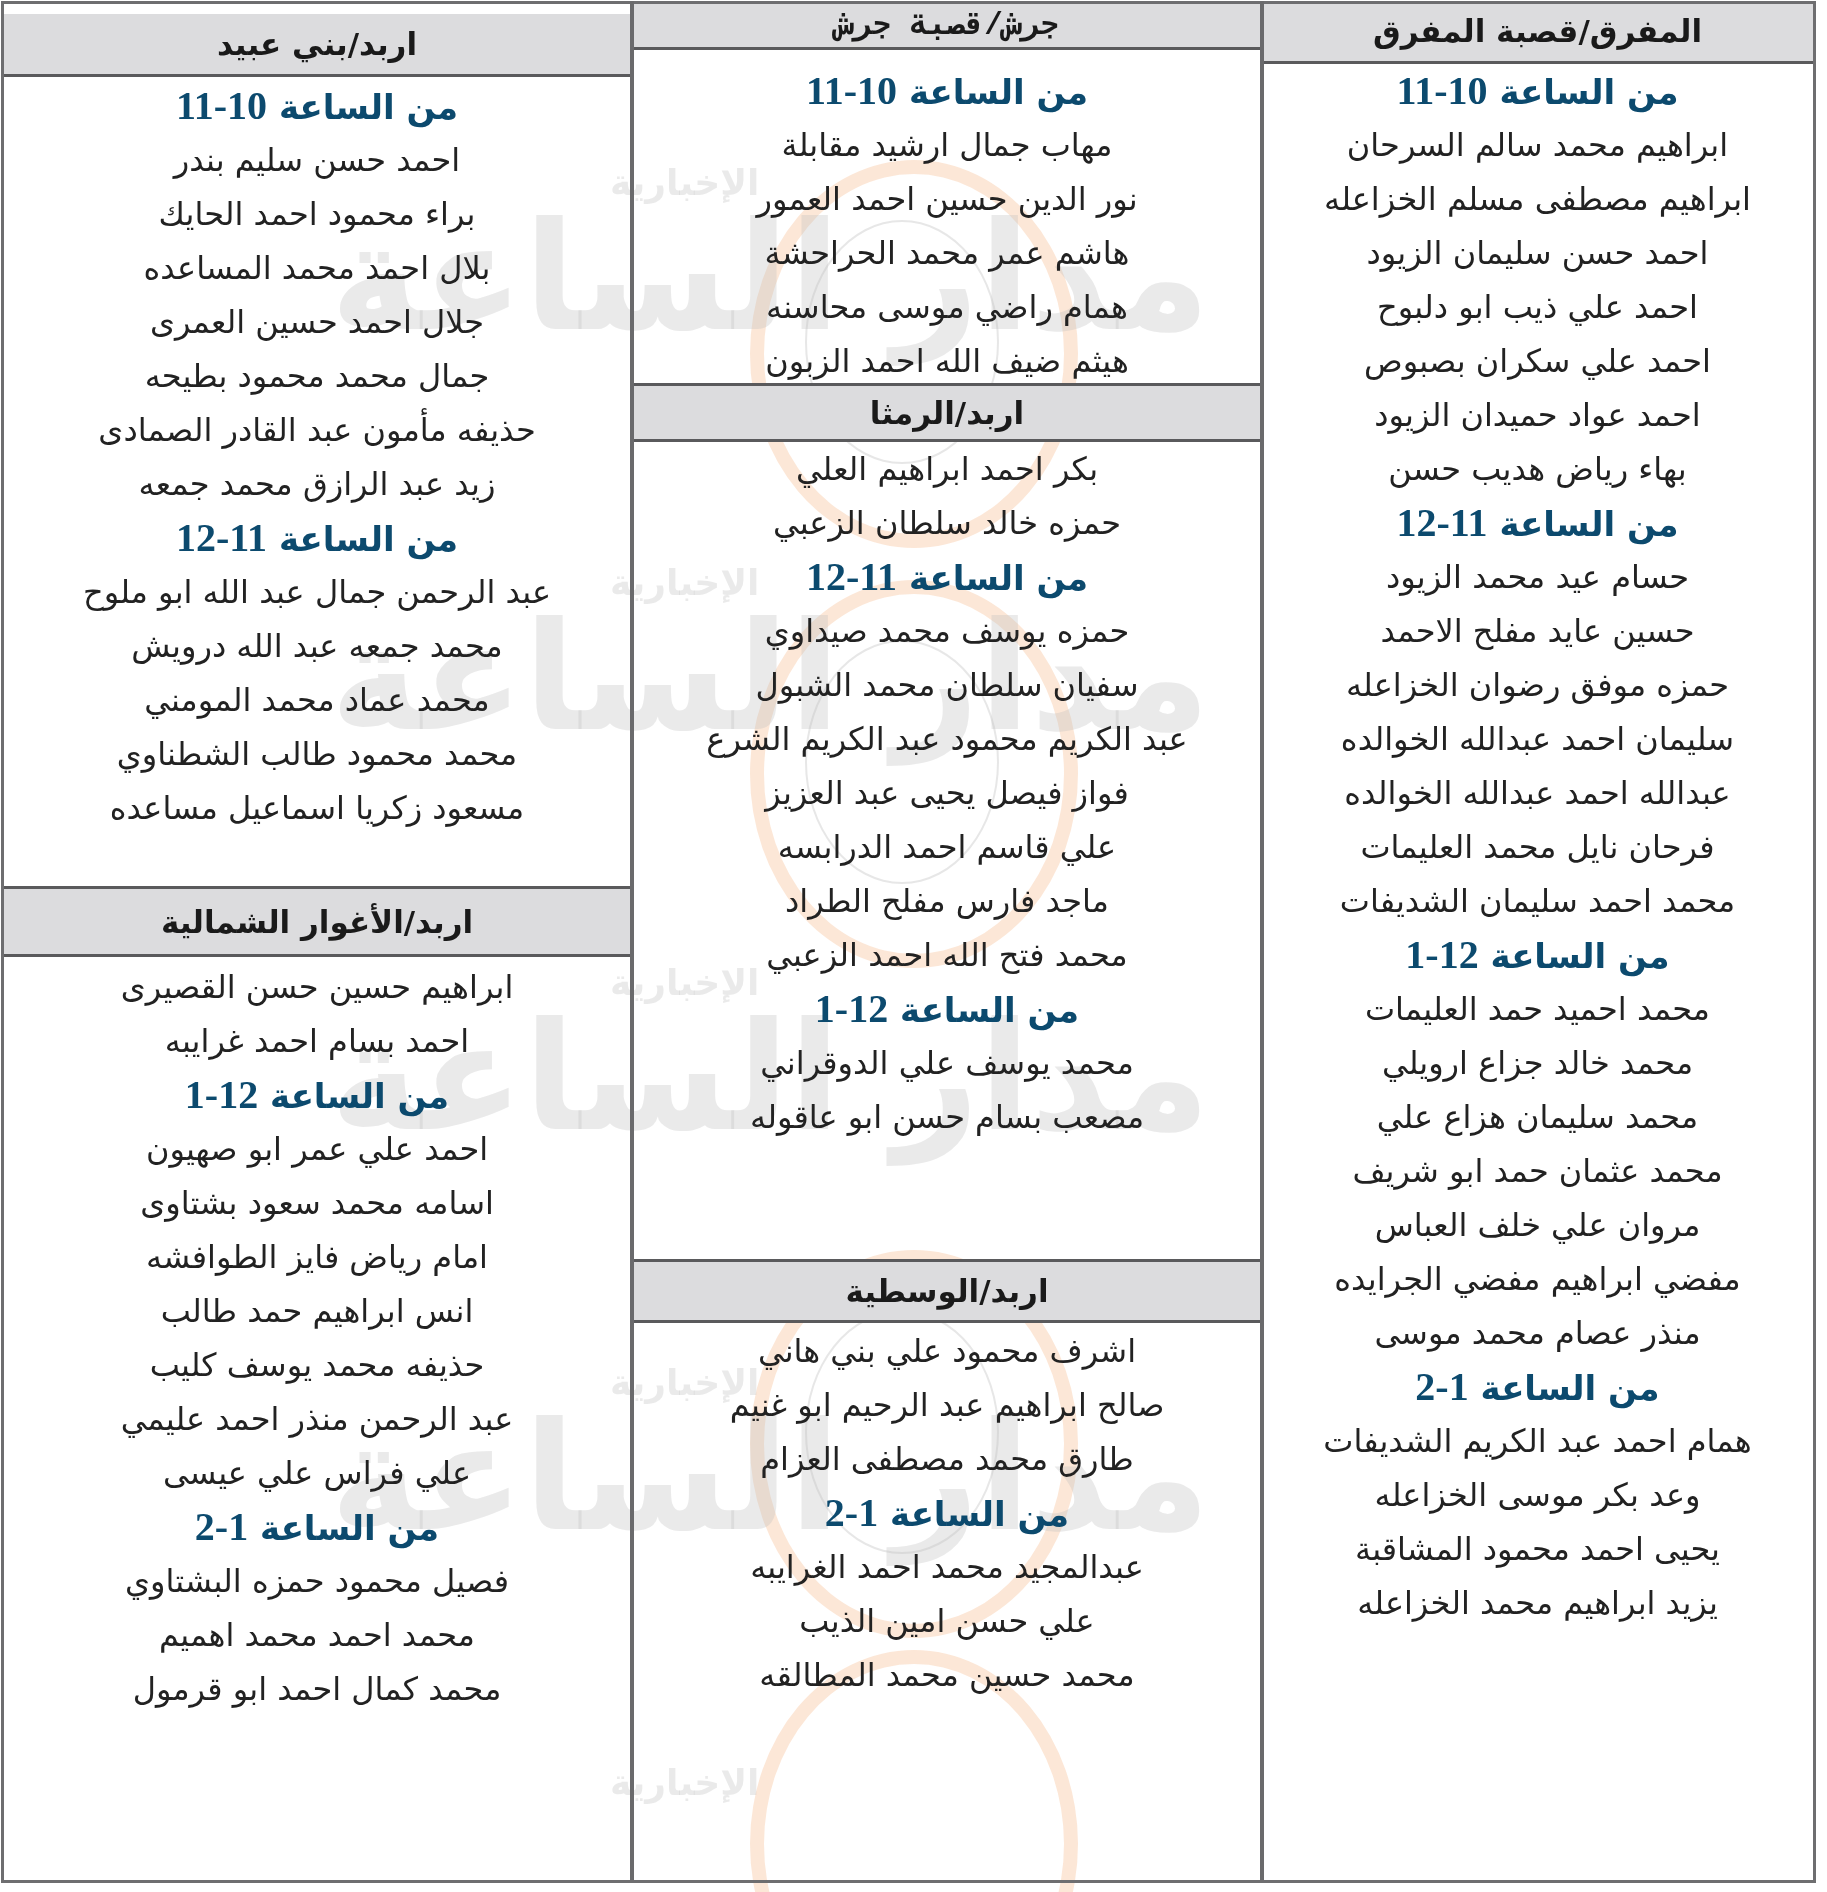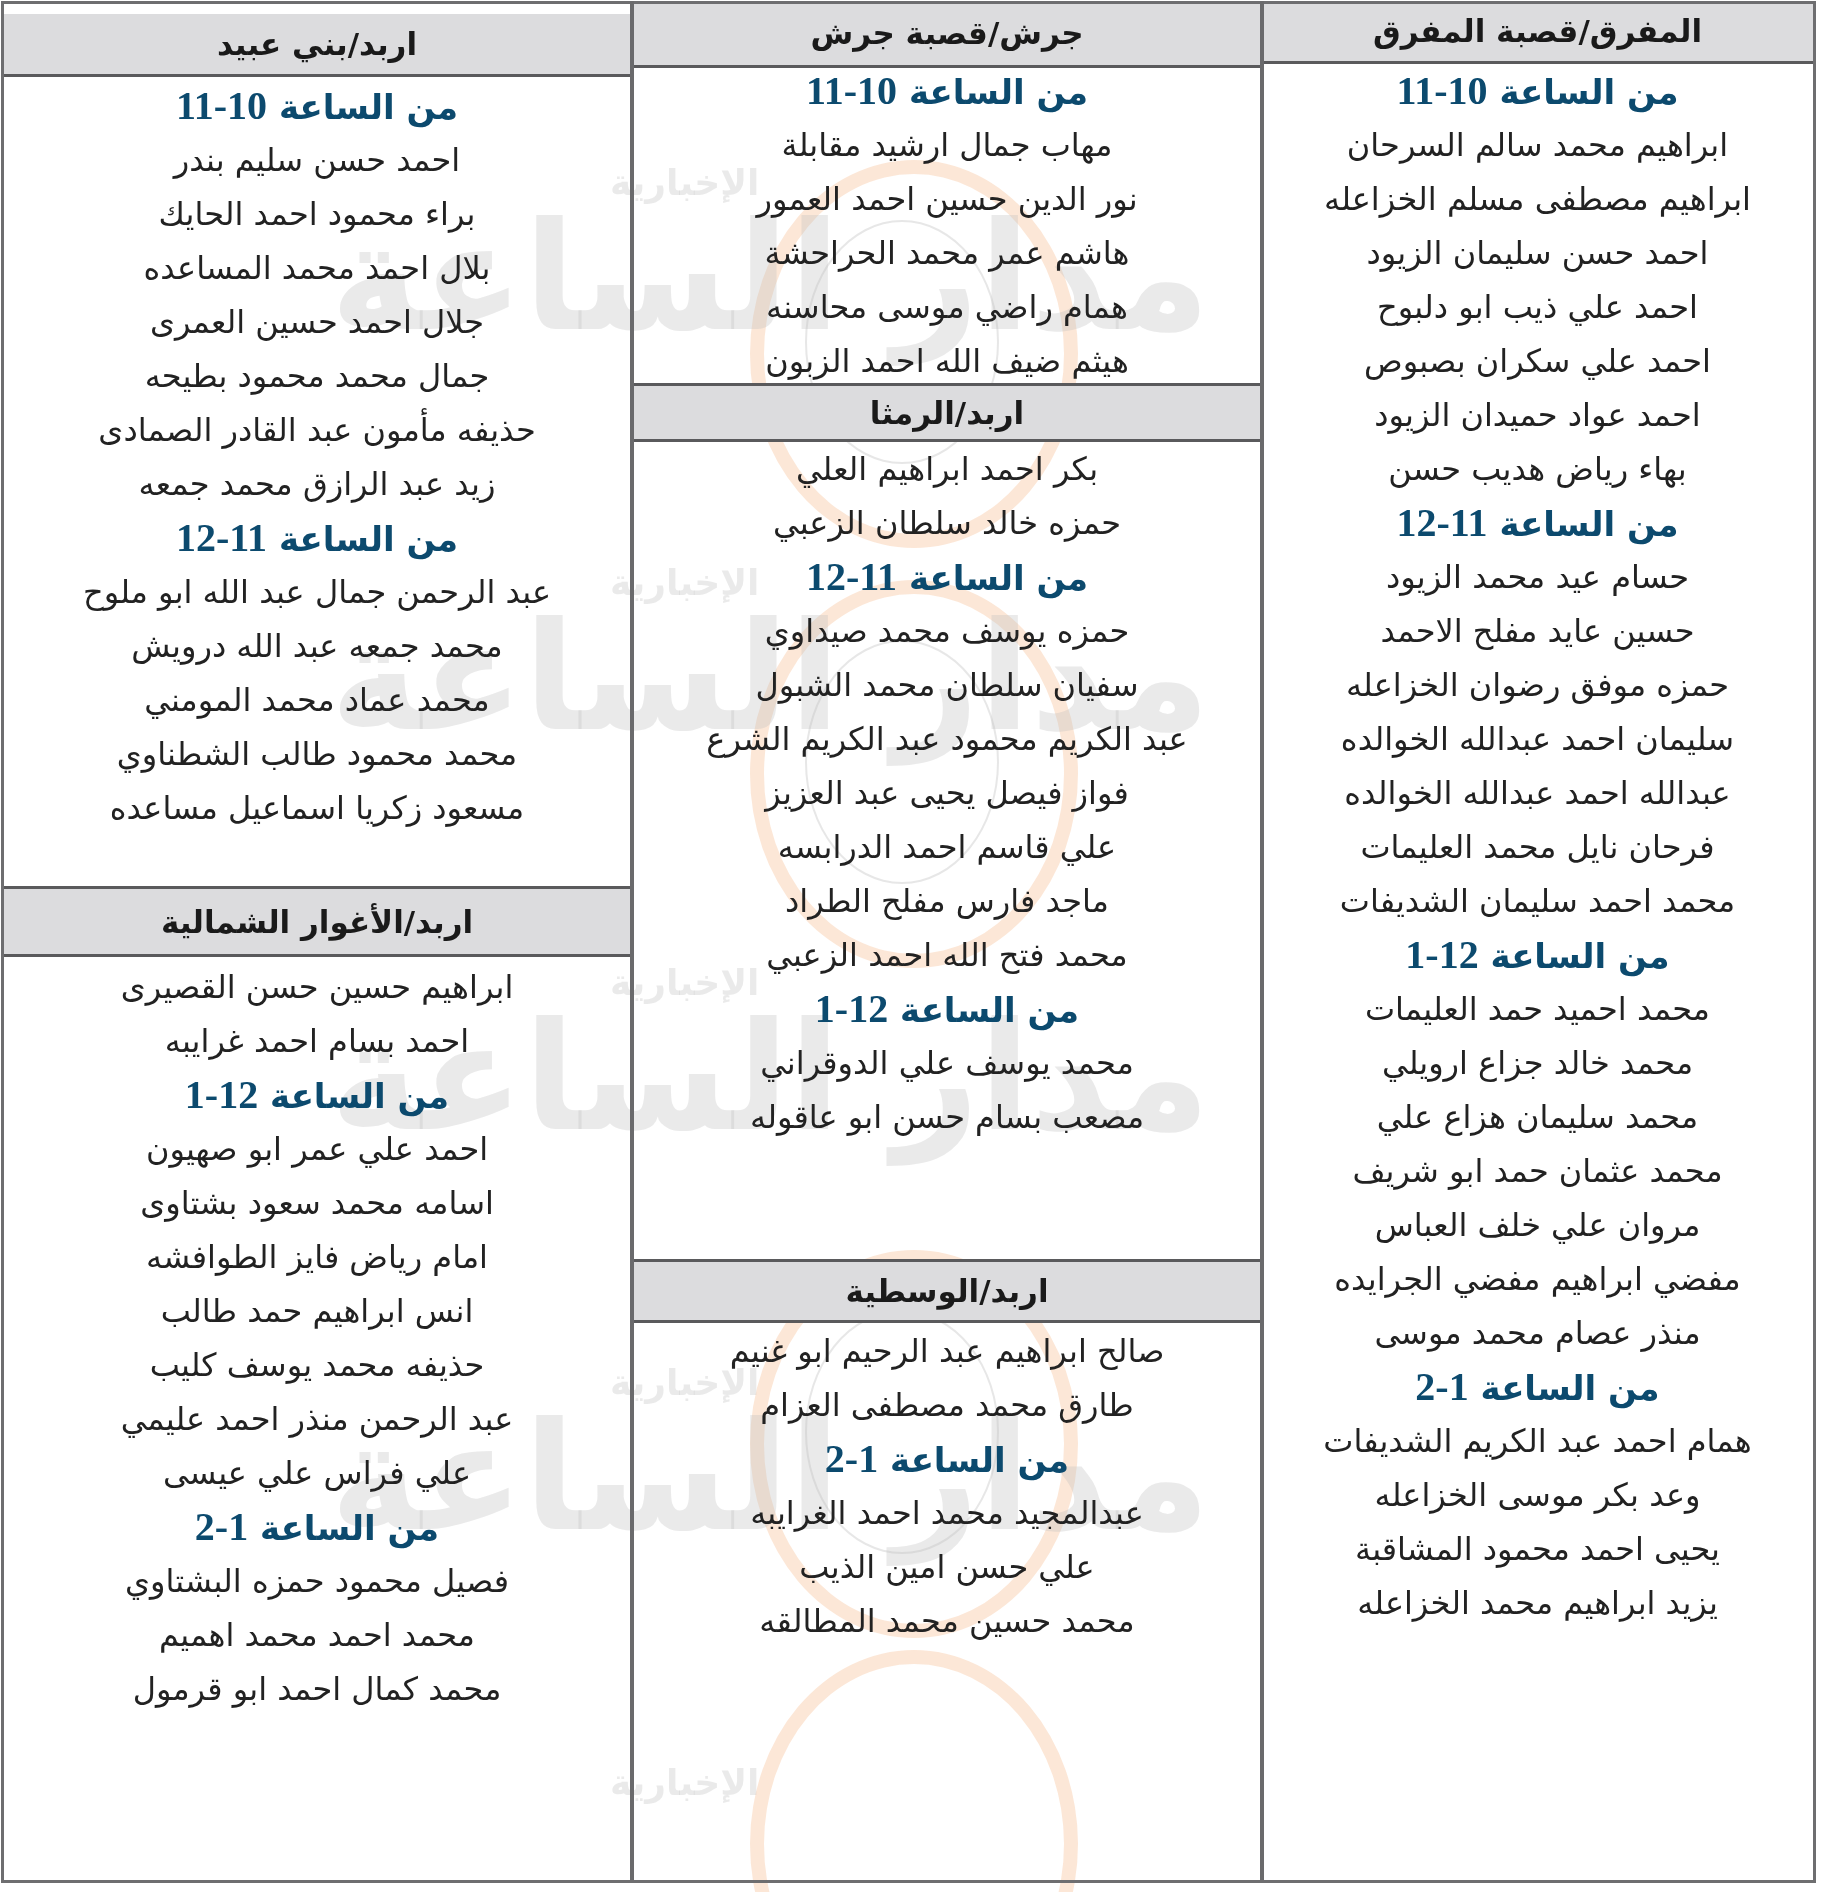--- a/index.html
+++ b/index.html
@@ -93,21 +93,21 @@
         <div class="row">عبد الرحمن منذر احمد عليمي</div>
         <div class="row">علي فراس علي عيسى</div>
         <div class="row slot"><span>من الساعة</span> <span class="num" dir="ltr" style="unicode-bidi: isolate;">2-1</span></div>
         <div class="row">فصيل محمود حمزه البشتاوي</div>
         <div class="row">محمد احمد محمد اهميم</div>
         <div class="row">محمد كمال احمد ابو قرمول</div>
       </div>
   </div>
 
   <div class="col col-mid">
-    <div class="hdr" style="top:0; height:67px; border-top:none;">جرش/قصبة جرش</div>
+    <div class="hdr" style="top:0; height:49px; border-top:none;font-family:Liberation Mono, monospace;">جرش/قصبة جرش</div>
     <div class="list" style="top:63px;">
         <div class="row slot"><span>من الساعة</span> <span class="num" dir="ltr" style="unicode-bidi: isolate;">11-10</span></div>
         <div class="row">مهاب جمال ارشيد مقابلة</div>
         <div class="row">نور الدين حسين احمد العمور</div>
         <div class="row">هاشم عمر محمد الحراحشة</div>
         <div class="row">همام راضي موسى محاسنه</div>
         <div class="row">هيثم ضيف الله احمد الزبون</div>
       </div>
 
     <div class="hdr" style="top:382px; height:59px;">اربد/الرمثا</div>
@@ -122,20 +122,21 @@
         <div class="row">علي قاسم احمد الدرابسه</div>
         <div class="row">ماجد فارس مفلح الطراد</div>
         <div class="row">محمد فتح الله احمد الزعبي</div>
         <div class="row slot"><span>من الساعة</span> <span class="num" dir="ltr" style="unicode-bidi: isolate;">1-12</span></div>
         <div class="row">محمد يوسف علي الدوقراني</div>
         <div class="row">مصعب بسام حسن ابو عاقوله</div>
       </div>
 
     <div class="hdr" style="top:1258px; height:64px;">اربد/الوسطية</div>
     <div class="list" style="top:1323px;">
+        <div class="row">اشرف محمود علي بني هاني</div>
         <div class="row">صالح ابراهيم عبد الرحيم ابو غنيم</div>
         <div class="row">طارق محمد مصطفى العزام</div>
         <div class="row slot"><span>من الساعة</span> <span class="num" dir="ltr" style="unicode-bidi: isolate;">2-1</span></div>
         <div class="row">عبدالمجيد محمد احمد الغرايبه</div>
         <div class="row">علي حسن امين الذيب</div>
         <div class="row">محمد حسين محمد المطالقه</div>
       </div>
   </div>
 
   <div class="col col-right">

